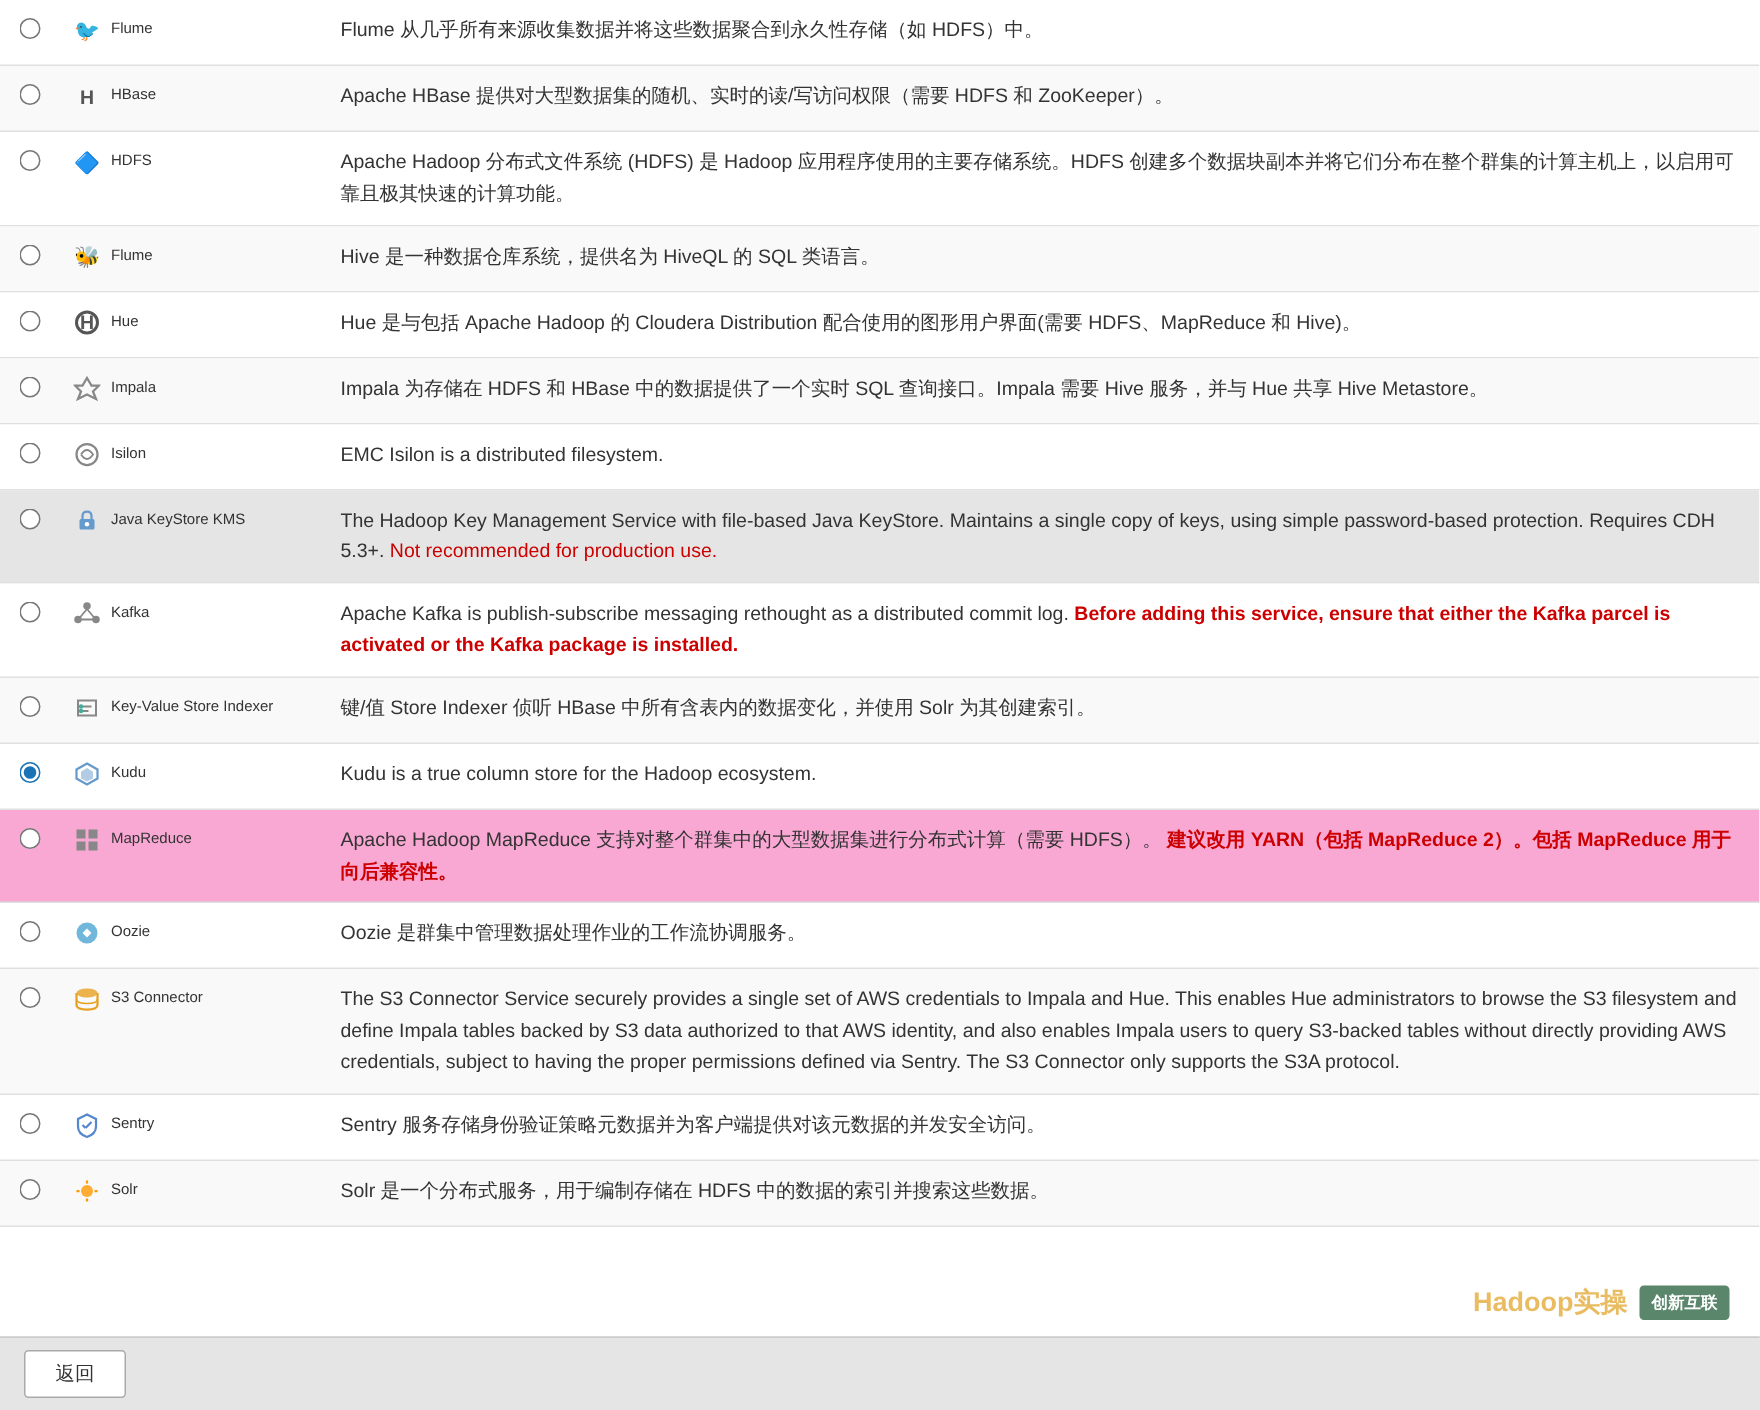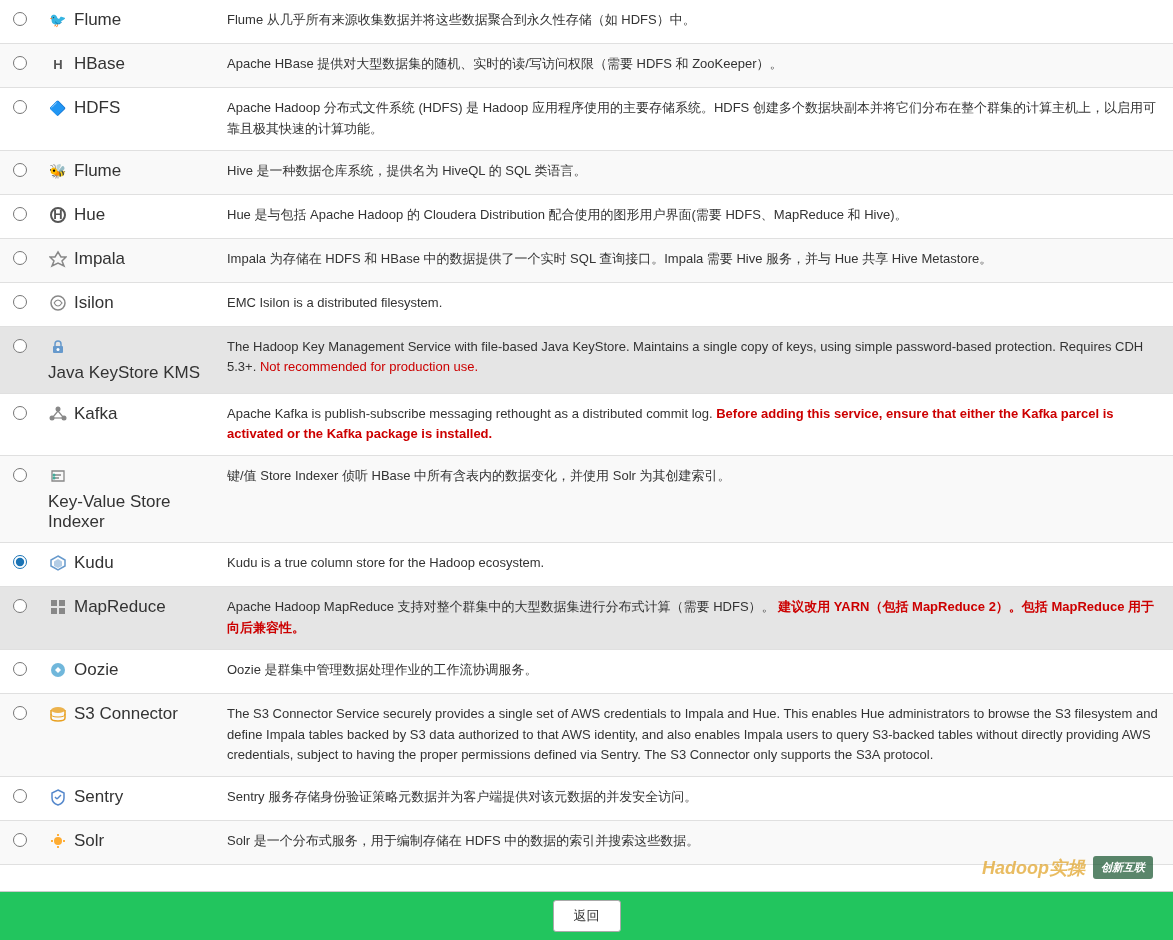--- a/index.html
+++ b/index.html
@@ -54,21 +54,21 @@
     .service-icon {
       width: 20px;
       height: 20px;
       flex-shrink: 0;
       display: flex;
       align-items: center;
       justify-content: center;
       font-size: 14px;
     }
     .service-name-text {
-      font-size: 17px;
+      font-size: 10px;
       color: #333;
       line-height: 20px;
     }
     .col-desc {
       flex: 1;
       padding: 0 12px;
       line-height: 1.6;
       color: #333;
       font-size: 13px;
     }
@@ -78,45 +78,43 @@
     }
     .text-red-bold {
       color: #cc0000;
       font-weight: bold;
     }
     .footer-bar {
       position: fixed;
       bottom: 0;
       left: 0;
       width: 100%;
-      background: #22c55e;
+      background: #e5e5e5;
       border-top: 1px solid #ccc;
       padding: 8px 16px;
       display: flex;
       align-items: center;
-      justify-content: center;
     }
     .btn-back {
       background: #fff;
       border: 1px solid #aaa;
       padding: 6px 20px;
       font-size: 13px;
       cursor: pointer;
       border-radius: 3px;
       color: #333;
     }
     .watermark {
       position: fixed;
       bottom: 60px;
       right: 20px;
       display: flex;
-      align-items: flex-start;
+      align-items: flex-end;
       gap: 8px;
       opacity: 0.7;
-      font-style: italic;
     }
     .watermark-text {
       font-size: 18px;
       color: #e0a020;
       font-weight: bold;
     }
     .watermark-logo {
       background: #14532d;
       color: white;
       font-size: 11px;
@@ -276,21 +274,21 @@
           <span class="service-icon">
             <svg width="18" height="18" viewBox="0 0 18 18">
               <polygon points="9,2 16,6 16,12 9,16 2,12 2,6" fill="none" stroke="#6699cc" stroke-width="1.5"></polygon>
               <polygon points="9,5 13,7.5 13,12 9,14 5,12 5,7.5" fill="#6699cc" opacity="0.5"></polygon>
             </svg>
           </span>
           <span class="service-name-text">Kudu</span>
         </div>
         <div class="col-desc"><span>Kudu is a true column store for the Hadoop ecosystem.</span></div>
       </div>
-      <div class="service-row" style="background: #e5e5e5;">
+      <div class="service-row" style="background: #f9a8d4;">
         <div class="col-radio">
           <input type="radio" name="service-select" value="mapreduce" style="">
         </div>
         <div class="col-name">
           <span class="service-icon">
             <svg width="18" height="18" viewBox="0 0 18 18">
               <rect x="2" y="2" width="6" height="6" fill="#888"></rect>
               <rect x="10" y="2" width="6" height="6" fill="#888"></rect>
               <rect x="2" y="10" width="6" height="6" fill="#888"></rect>
               <rect x="10" y="10" width="6" height="6" fill="#888"></rect>

